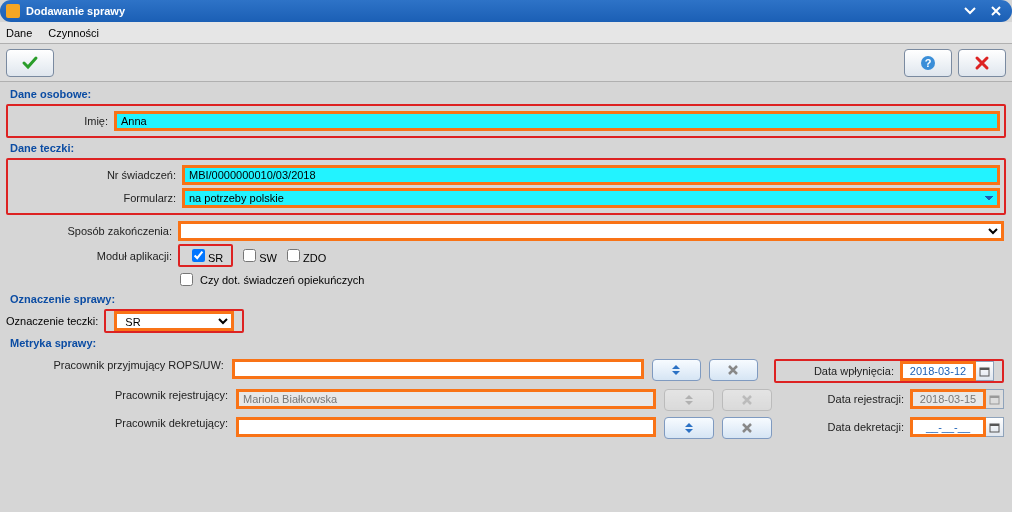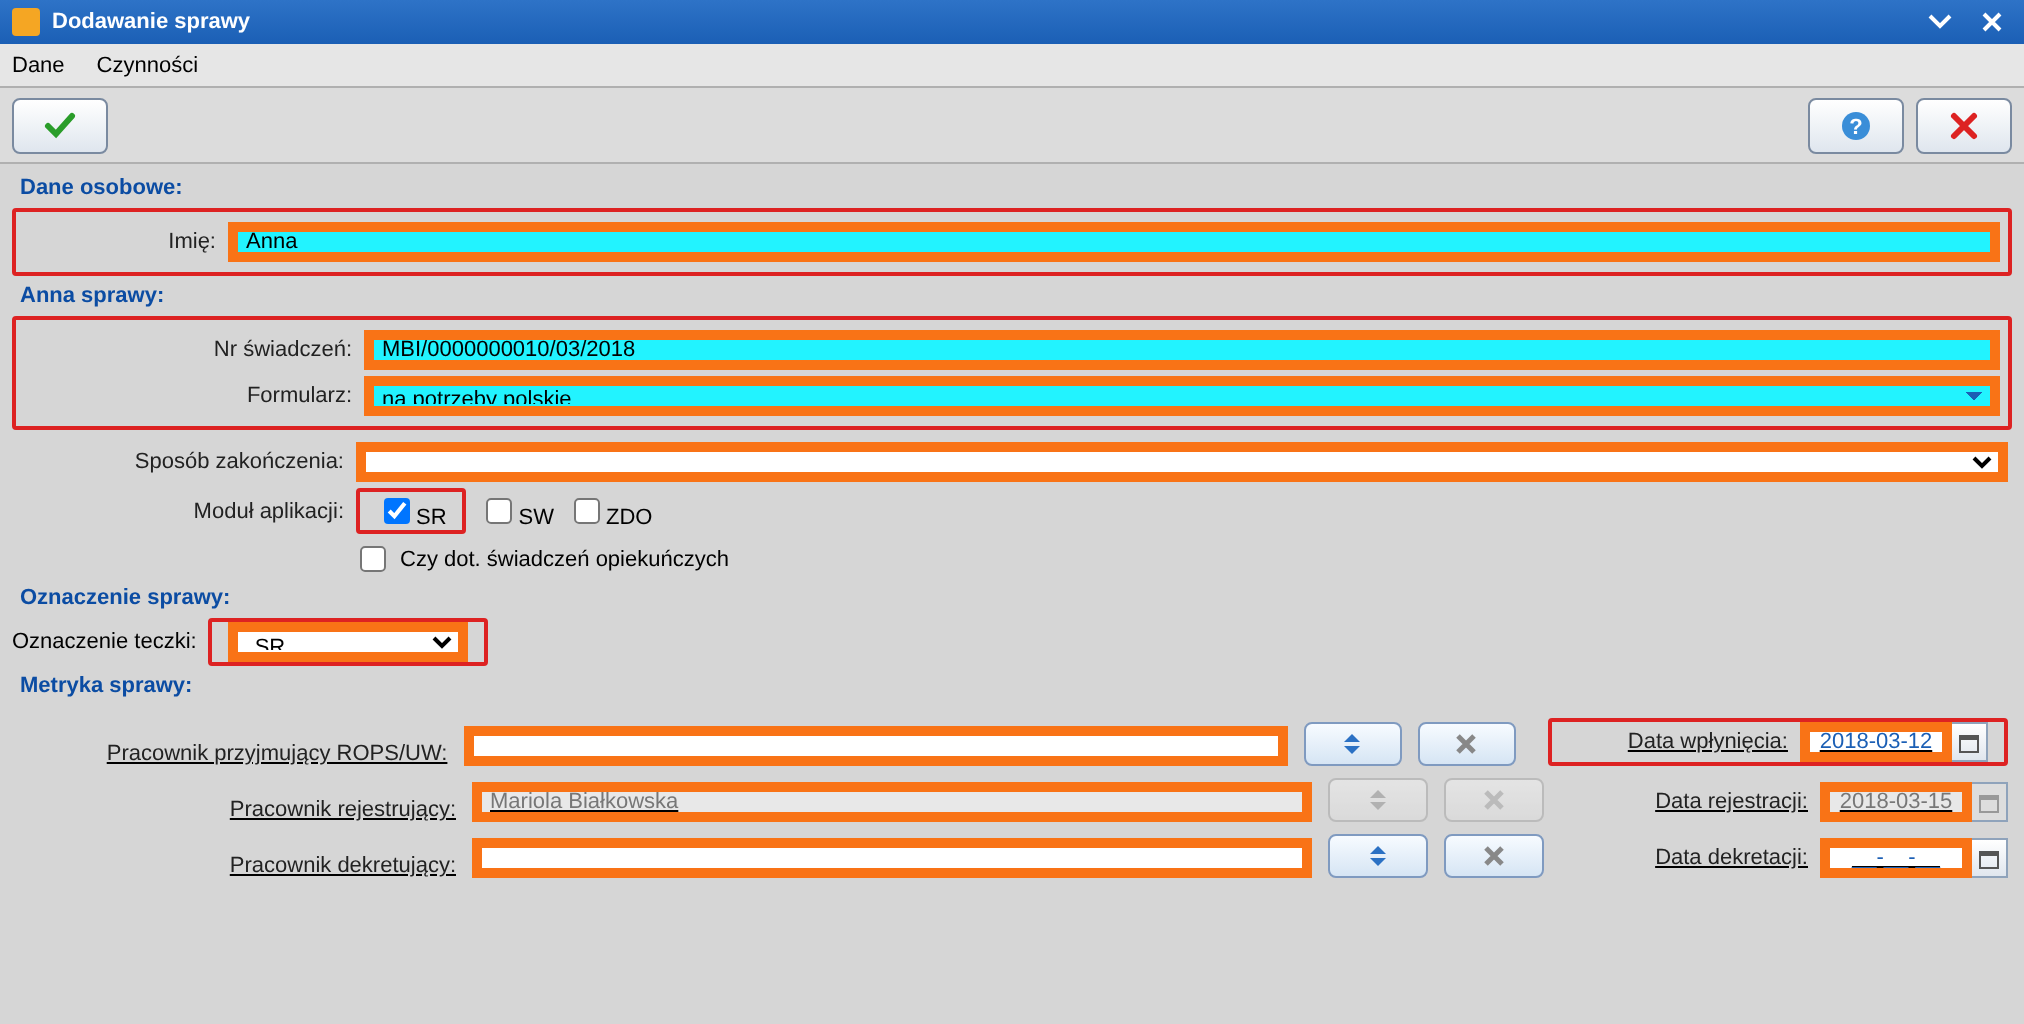--- a/index.html
+++ b/index.html
@@ -1,46 +1,46 @@
 <!DOCTYPE html>
 <html><head>
 <meta charset="utf-8">
 <style>
   * { box-sizing: border-box; font-family: Tahoma, Arial, sans-serif; font-size: 11px; }
   body { margin: 0; background: #d6d6d6; width: 1012px; height: 512px; overflow: hidden; }
   .window { width: 1012px; height: 512px; display: flex; flex-direction: column; }
-  .titlebar { background: linear-gradient(#2e73c7, #1b5fb5); color: #fff; height: 22px; display: flex; align-items: center; padding: 0 6px; }
+  .titlebar { background: linear-gradient(#2e73c7, #1b5fb5); color: #fff; height: 22px; display: flex; align-items: center; padding: 0 6px; border-radius: 11px; }
   .titlebar .icon { width: 14px; height: 14px; background: #f5a623; border-radius: 2px; margin-right: 6px; }
   .titlebar .title { flex: 1; font-weight: bold; }
   .titlebar .ctl { width: 20px; height: 16px; margin-left: 6px; display:flex; align-items:center; justify-content:center; cursor:pointer; }
   .titlebar .ctl svg { width:14px; height:14px; }
   .menubar { background: #e6e6e6; border-bottom: 1px solid #b0b0b0; height: 22px; display:flex; align-items:center; padding: 0 6px; gap: 16px; }
   .menubar span { cursor: pointer; }
   .toolbar { background: #dcdcdc; border-bottom: 1px solid #b0b0b0; height: 38px; display:flex; align-items:center; padding: 4px 6px; }
   .btn { height: 28px; min-width: 48px; background: linear-gradient(#fff,#dfe6ee); border: 1px solid #7a8aa0; border-radius: 4px; display:flex; align-items:center; justify-content:center; cursor:pointer; }
   .btn + .btn { margin-left: 6px; }
   .spacer { flex: 1; }
   .content { flex: 1; overflow-y: auto; padding: 2px 6px 6px 6px; }
   .group { margin-top: 2px; }
   .group-title { color: #0b4ca3; font-weight: bold; padding: 2px 0 4px 4px; }
   .highlight { border: 2px solid #d22; border-radius: 2px; padding: 2px; }
   .highlight.inline { display:inline-flex; align-items:center; padding: 0 8px; }
   .row { display:flex; align-items:center; margin: 3px 2px; gap: 6px; }
   .lbl { text-align: right; color: #222; }
   .lbl.w1 { width: 96px; }
   .lbl.w2 { width: 164px; }
   .lbl.w3 { width: 220px; }
-  input[type=text], select { height: 20px; border: 5px solid #f97316; padding: 1px 4px; background: #fff; }
+  input[type=text], select { height: 20px; border: 3px solid #f97316; padding: 1px 4px; background: #fff; }
   input[type=text].cyan, select.cyan { background: #22f3ff; }
   input[type=text]:disabled { background: #e8e8e8; color:#777; }
   .flex1 { flex: 1; }
   .pickbtn { width: 40px; height: 22px; background: linear-gradient(#eaf2fb,#cfe0f2); border:1px solid #7f9ac0; border-radius:3px; display:flex; align-items:center; justify-content:center; cursor:pointer; }
   .chkrow { display:flex; align-items:center; gap: 4px; margin-left: 170px; }
   .chkrow label { display:flex; align-items:center; gap:4px; }
-  .metrow { display:flex; align-items:flex-end; gap: 8px; margin: 6px 2px; text-decoration: underline; }
+  .metrow { display:flex; align-items:flex-start; gap: 8px; margin: 6px 2px; }
   .metrow input.name { width: 420px; }
   .iconbtn { width: 50px; height: 22px; background: linear-gradient(#f7fbff,#d6e5f4); border:1px solid #7f9ac0; border-radius:4px; display:flex; align-items:center; justify-content:center; cursor:pointer; }
   .iconbtn.disabled { opacity: .6; background: linear-gradient(#eee,#ddd); border-color:#aaa; cursor:default; }
   .iconbtn svg { width:14px; height:14px; }
   .datecell { display:flex; align-items:center; gap: 6px; }
   .datecell .lbl { width: 110px; }
   .datefield { display:flex; align-items:center; }
   .datefield input { width: 76px; text-align:center; color:#1b5fb5; }
   .calbtn { width:18px; height:20px; border:1px solid #8fa3bb; border-left:0; background:linear-gradient(#fff,#e0e6ee); display:flex; align-items:center; justify-content:center; cursor:pointer; }
   .calbtn.dis { background:#ddd; cursor:default; }
@@ -98,21 +98,21 @@
       <div class="group-title">Dane osobowe:</div>
       <div class="highlight">
         <div class="row">
           <div class="lbl w1">Imię:</div>
           <input type="text" class="cyan flex1" value="Anna" style="">
         </div>
       </div>
     </div>
 
     <div class="group">
-      <div class="group-title">Anna sprawy:</div>
+      <div class="group-title">Dane teczki:</div>
       <div class="highlight">
         <div class="row">
           <div class="lbl w2">Nr świadczeń:</div>
           <input type="text" class="cyan flex1" value="MBI/0000000010/03/2018" style="">
         </div>
         <div class="row">
           <div class="lbl w2">Formularz:</div>
           <select class="cyan flex1"><option>na potrzeby polskie</option></select>
         </div>
       </div>

